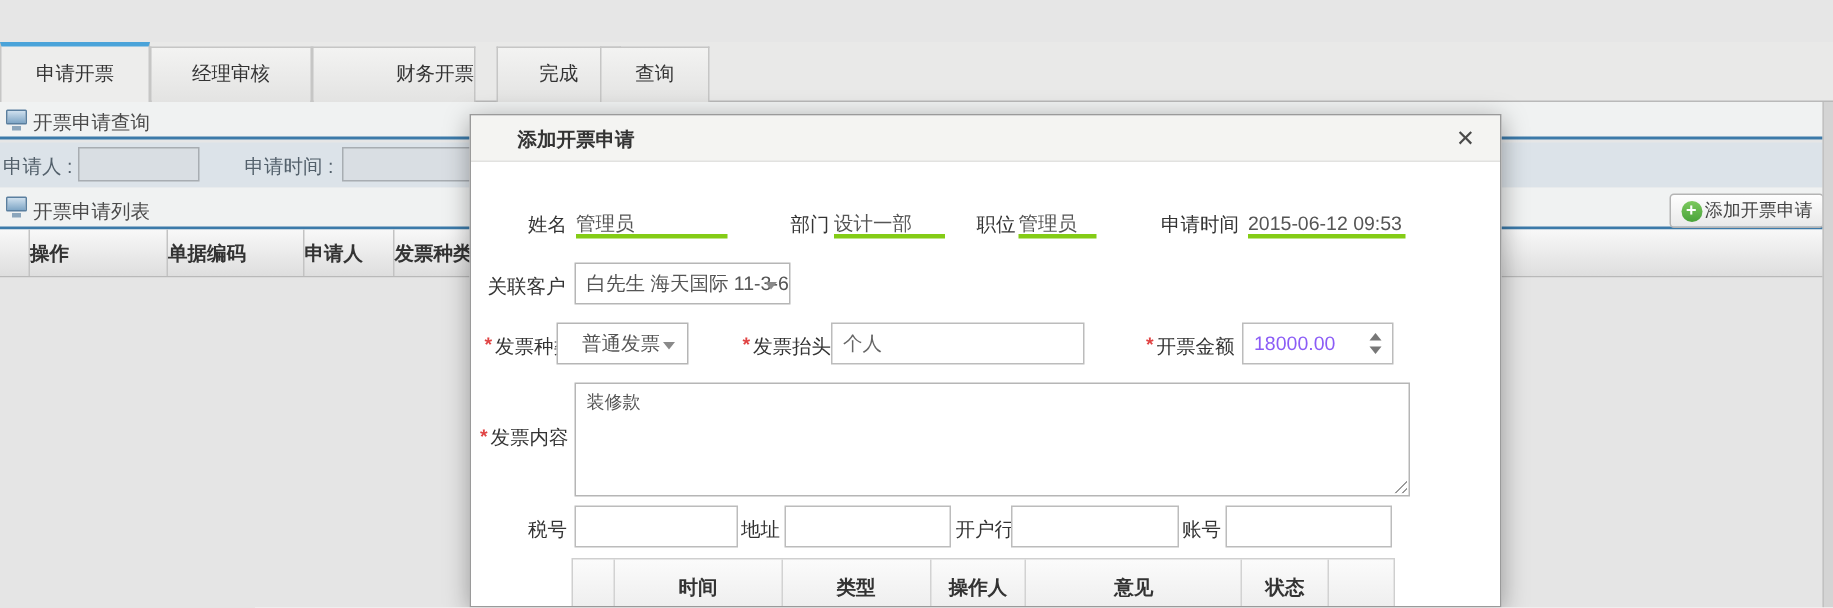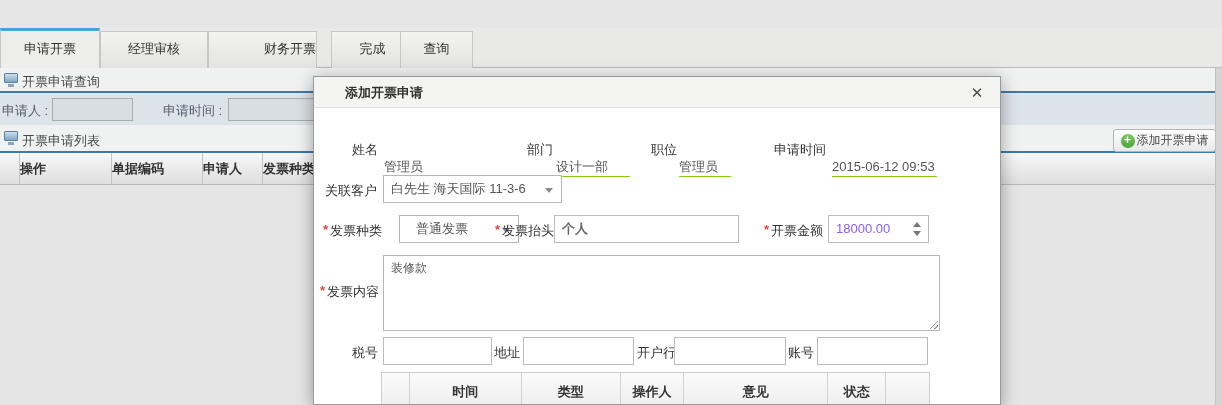--- a/index.html
+++ b/index.html
@@ -61,21 +61,21 @@
   .modal { position:absolute; left:313px; top:76px; width:688px; height:329px; background:#fff;
            border:1px solid #9a9a9a; box-shadow:0 3px 16px rgba(0,0,0,0.35); z-index:10; overflow:hidden; }
   .modal-header { position:relative; height:31px; background:#f4f4f2; border-bottom:1px solid #e2e2e0; }
   .modal-title { position:absolute; left:31px; top:0; line-height:31px; font-size:13px; font-weight:bold; color:#333; }
   .modal-close { position:absolute; right:13px; top:6px; width:20px; height:20px; line-height:20px; text-align:center;
                  font-size:15px; color:#4a4a4a; cursor:pointer; }
   .modal-body { position:relative; width:100%; height:297px; background:#fff; }
 
   .m-label { position:absolute; font-size:13px; color:#333; white-space:nowrap; }
   .req-star { position:absolute; font-size:13px; font-weight:bold; color:#e04343; }
-  .ufield { position:absolute; top:47px; height:22px; line-height:24px; border-bottom:1px solid #84cc16;
+  .ufield { position:absolute; top:29px; height:22px; line-height:24px; border-bottom:3px solid #84cc16;
             font-size:13px; color:#555; white-space:nowrap; }
   .selectbox { position:absolute; height:28px; border:1px solid #b6b6b6; background:#fff; font-size:13px; color:#555;
                line-height:26px; padding-left:7px; cursor:pointer; }
   .caret { position:absolute; right:8px; top:12px; width:0; height:0; border-left:4px solid transparent;
            border-right:4px solid transparent; border-top:5px solid #8a8a8a; }
   .tinput { position:absolute; height:28px; border:1px solid #bcbcbc; background:#fff; font-size:13px; color:#666;
             padding:0 7px; font-family:inherit; }
   .spinbox { position:absolute; left:514px; top:107px; width:101px; height:28px; border:1px solid #bcbcbc; background:#fff; }
   .spin-value { position:absolute; left:7px; top:0; line-height:26px; font-size:13px; color:#8b5cf6; }
   .spin-up, .spin-down { position:absolute; right:7px; width:0; height:0; border-left:4px solid transparent;
@@ -153,34 +153,34 @@
       <span class="m-label" style="left:38px; top:33px;">姓名</span>
       <span class="ufield" style="left:70px; width:101px;">管理员</span>
       <span class="m-label" style="left:213px; top:33px;">部门</span>
       <span class="ufield" style="left:242px; width:74px;">设计一部</span>
       <span class="m-label" style="left:337px; top:33px;">职位</span>
       <span class="ufield" style="left:365px; width:52px;">管理员</span>
       <span class="m-label" style="left:460px; top:33px;">申请时间</span>
       <span class="ufield" style="left:518px; width:105px;">2015-06-12 09:53</span>
 
       <span class="m-label" style="left:11px; top:74px;">关联客户</span>
-      <div class="selectbox" style="left:69px; top:67px; width:179px;">
+      <div class="selectbox" style="left:69px; top:67px; width:144px;">
         <span>白先生 海天国际 11-3-6</span>
         <span class="caret"></span>
       </div>
 
       <span class="req-star" style="left:9px; top:114px;">*</span>
       <span class="m-label" style="left:16px; top:114px;">发票种类</span>
-      <div class="selectbox" style="left:85px; top:107px; width:120px;padding-left:16px;">
+      <div class="selectbox" style="left:57px; top:107px; width:88px;padding-left:16px;">
         <span>普通发票</span>
         <span class="caret"></span>
       </div>
       <span class="req-star" style="left:181px; top:114px;">*</span>
       <span class="m-label" style="left:188px; top:114px;">发票抬头</span>
-      <input class="tinput" style="left: 240px; top: 107px; width: 185px; font-weight: bold;" value="个人">
+      <input class="tinput" style="left: 240px; top: 107px; width: 169px;" value="个人">
       <span class="req-star" style="left:450px; top:114px;">*</span>
       <span class="m-label" style="left:457px; top:114px;">开票金额</span>
       <div class="spinbox">
         <span class="spin-value">18000.00</span>
         <span class="spin-up"></span>
         <span class="spin-down"></span>
       </div>
 
       <span class="req-star" style="left:6px; top:175px;">*</span>
       <span class="m-label" style="left:13px; top:175px;">发票内容</span>

